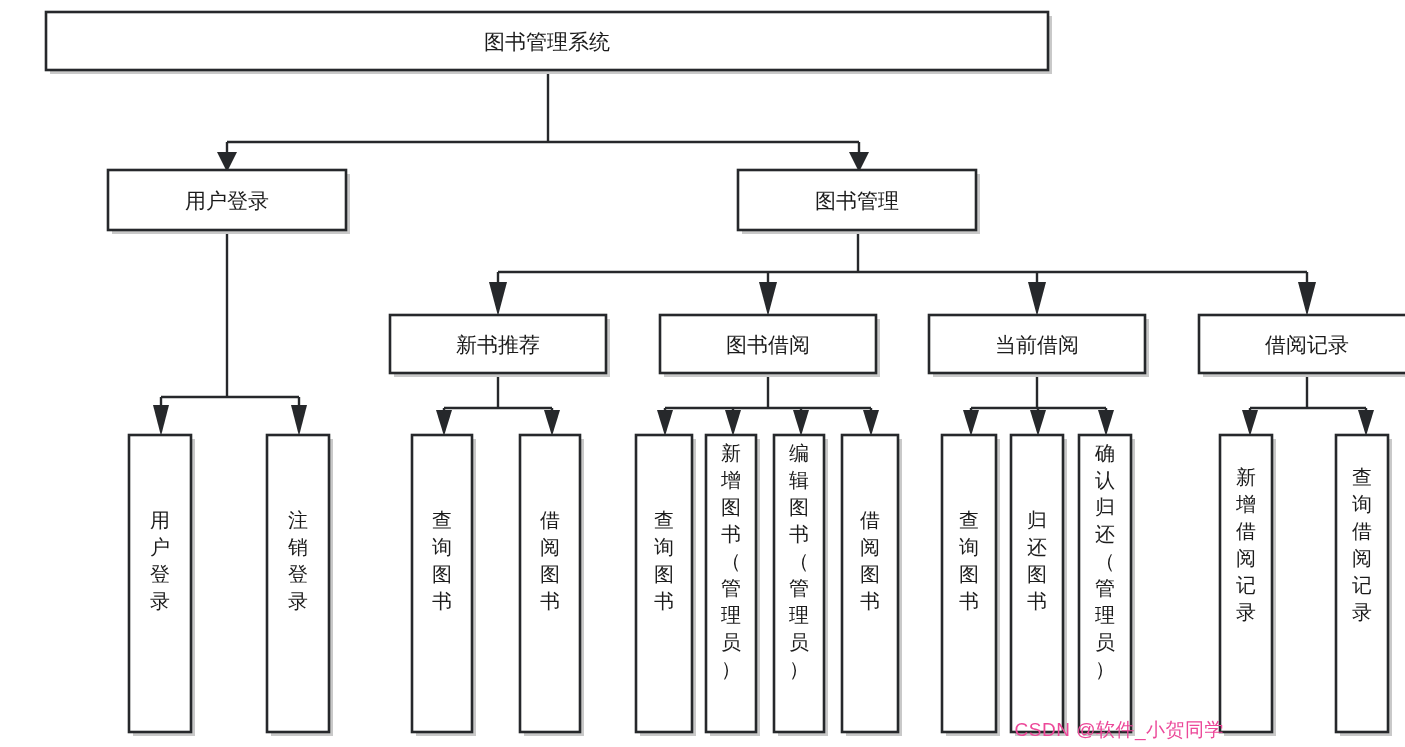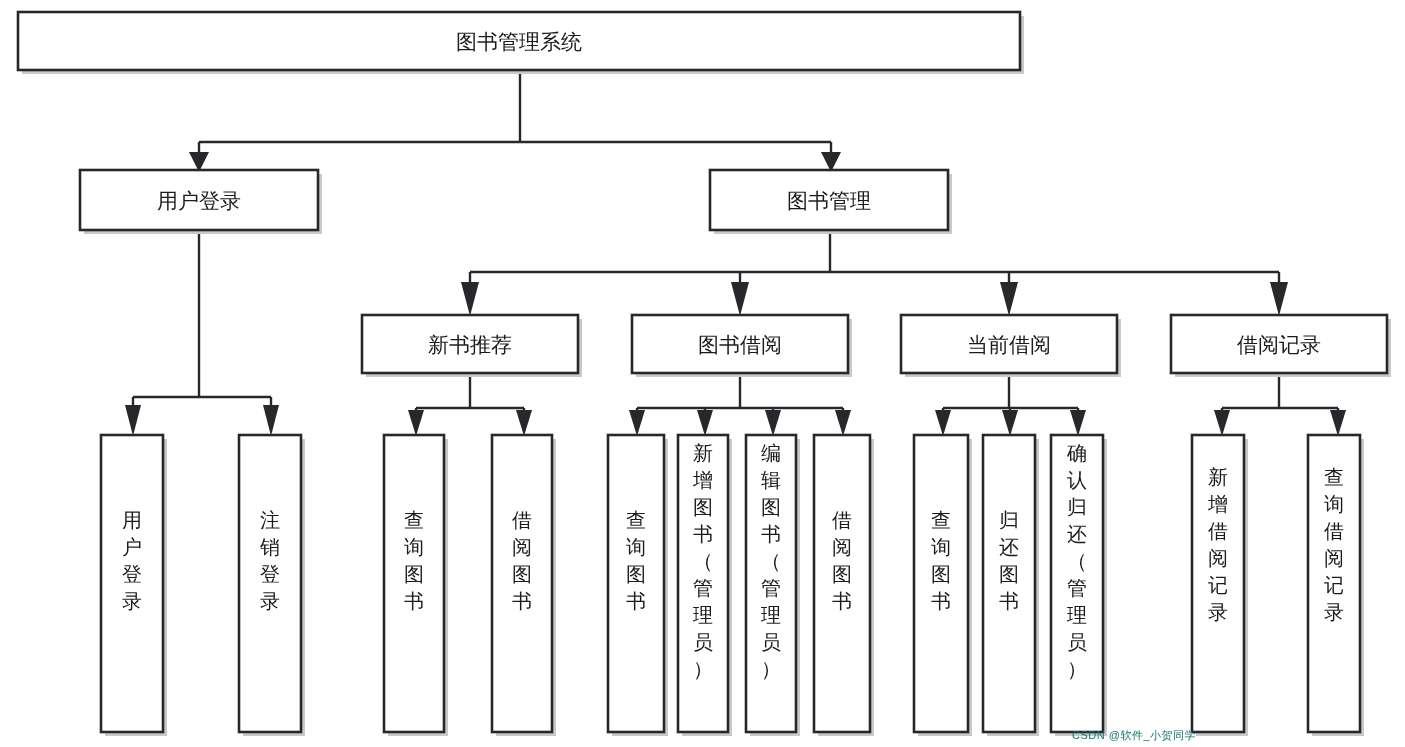--- a/index.html
+++ b/index.html
@@ -11,20 +11,21 @@
     width: 1405px;
     height: 747px;
     overflow: hidden;
     font-family: "Liberation Sans", "DejaVu Sans", sans-serif;
   }
   #diagram-root {
     position: relative;
     width: 1208px;
     height: 747px;
     background: #ffffff;
+    margin-left: 28px;
   }
   svg.flow {
     position: absolute;
     left: 0;
     top: 0;
     width: 1405px;
     height: 747px;
   }
   .node-box {
     fill: #ffffff;
@@ -54,22 +55,22 @@
     font-family: "Liberation Sans", "DejaVu Sans", sans-serif;
     font-size: 20px;
     fill: #1b1b1b;
     text-anchor: middle;
   }
   .watermark {
     position: absolute;
     right: 12px;
     bottom: 4px;
     font-family: "Liberation Sans", "DejaVu Sans", sans-serif;
-    font-size: 11px;
-    color: #0f766e;
+    font-size: 19px;
+    color: #ec4899;
     letter-spacing: 0.5px;
     white-space: nowrap;
     pointer-events: none;
   }
 </style>
 </head>
 <body>
 
 <div id="diagram-root">
 

